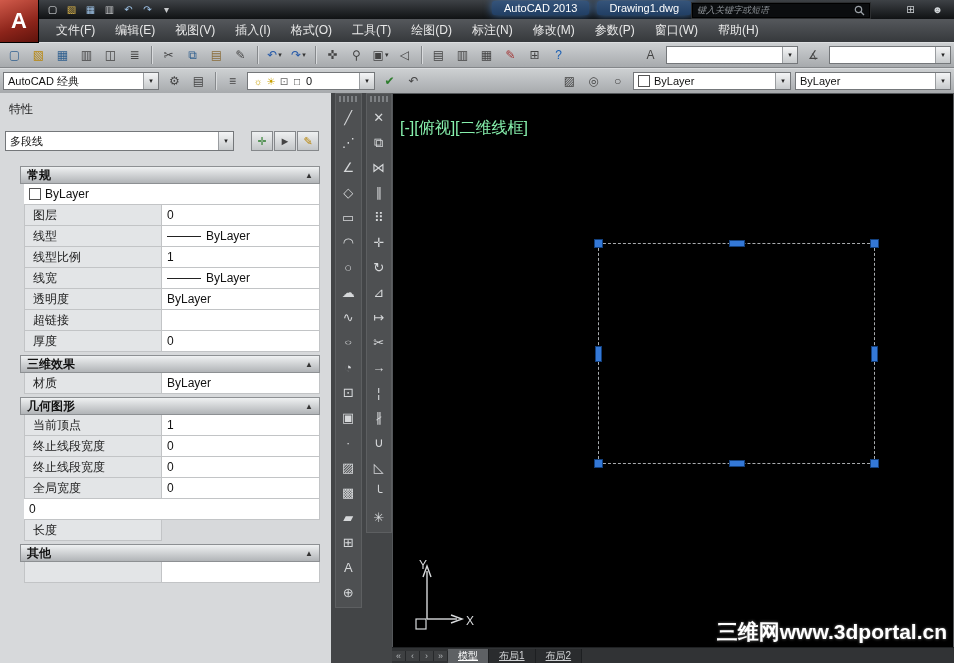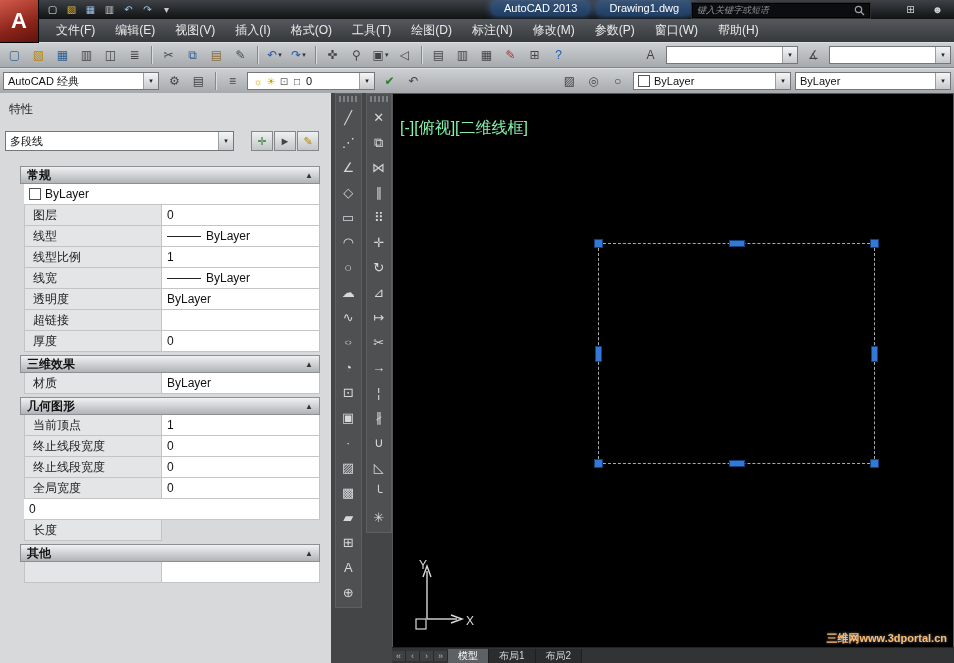--- a/index.html
+++ b/index.html
@@ -88,29 +88,29 @@
   .grip{position:absolute;background:#3478d6;border:1px solid #123f7c;box-sizing:border-box;}
   .g-tl{left:-5px;top:-5px;width:9px;height:9px;}
   .g-tr{right:-5px;top:-5px;width:9px;height:9px;}
   .g-bl{left:-5px;bottom:-5px;width:9px;height:9px;}
   .g-br{right:-5px;bottom:-5px;width:9px;height:9px;}
   .g-tm{left:50%;margin-left:-8px;top:-4px;width:16px;height:7px;}
   .g-bm{left:50%;margin-left:-8px;bottom:-4px;width:16px;height:7px;}
   .g-lm{top:50%;margin-top:-8px;left:-4px;width:7px;height:16px;}
   .g-rm{top:50%;margin-top:-8px;right:-4px;width:7px;height:16px;}
   .ucs{position:absolute;left:6px;bottom:10px;}
-  .watermark{position:absolute;right:6px;bottom:1px;color:#fdba74;font-weight:bold;font-size:11px;
+  .watermark{position:absolute;right:6px;bottom:1px;color:#ffffff;font-weight:bold;font-size:21px;
     text-shadow:0 0 3px rgba(255,255,255,0.45);white-space:nowrap;}
 
   
   .tabbar{position:absolute;left:392px;right:0;bottom:0;height:15px;background:#313335;display:flex;align-items:stretch;
     font-size:10px;color:#d2d4d6;border-top:1px solid #1f2123;}
   .tab-nav{width:13px;display:flex;align-items:center;justify-content:center;font-size:9px;color:#b2b5b8;
     background:#3e4042;border-right:1px solid #26282a;}
-  .tab{display:flex;align-items:center;padding:0 10px;background:#2a2c2e;border-right:1px solid #1d1f21;white-space:nowrap;}
+  .tab{display:flex;align-items:center;padding:0 10px;background:#2a2c2e;border-right:1px solid #1d1f21;white-space:nowrap;text-decoration:underline;}
   .tab.active{background:#5e6164;color:#fff;}
 </style>
 </head>
 <body>
 
 <div class="app">
 
   <div class="app-logo">
     <span>A</span>
   </div>

